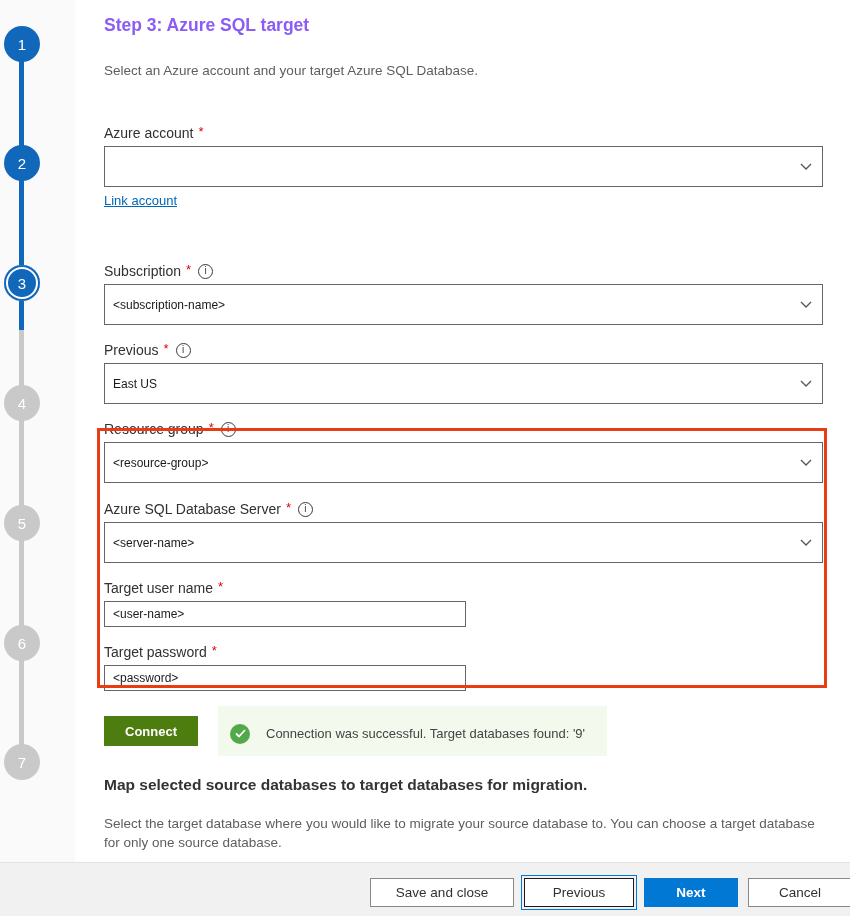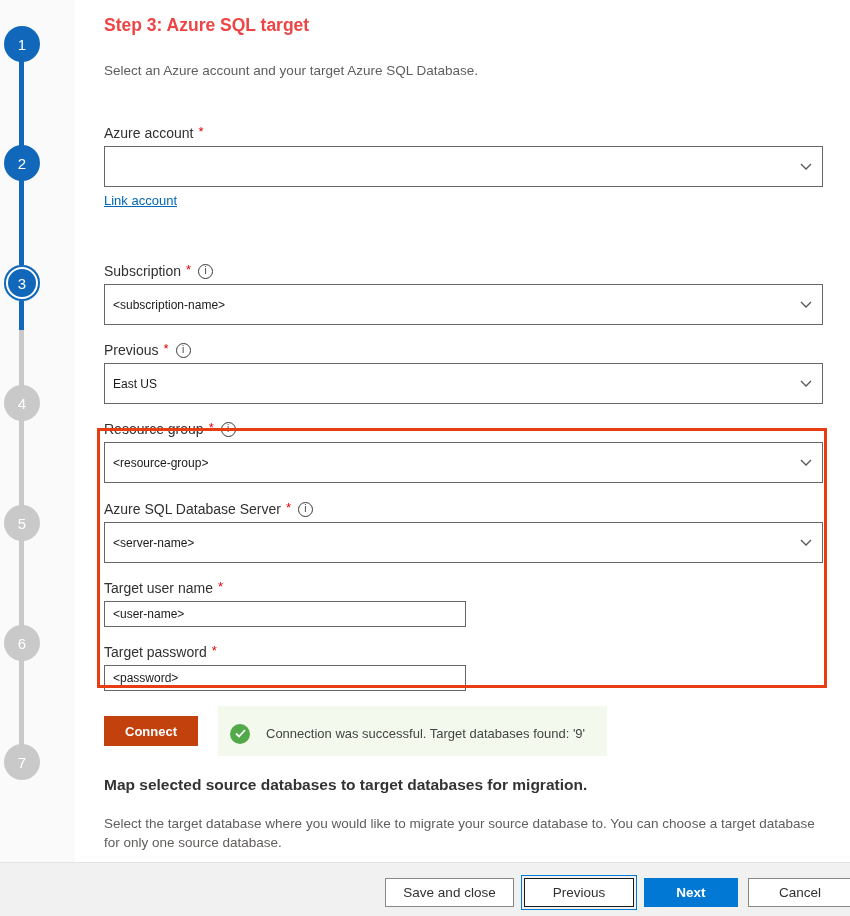--- a/index.html
+++ b/index.html
@@ -19,21 +19,21 @@
     position:absolute; left:4px; width:36px; height:36px; border-radius:50%;
     display:flex; align-items:center; justify-content:center;
     color:#fff; font-size:15px; z-index:2; cursor:default;
   }
   .step.done   { background:#1168bb; }
   .step.active { background:#1168bb; box-shadow: inset 0 0 0 2px #1168bb, inset 0 0 0 4px #ffffff; }
   .step.pending{ background:#c9c9c9; }
 
   
   .main { position:absolute; left:104px; top:0; width:719px; }
-  .title { margin:14px 0 0; font-size:17.5px; line-height:22px; font-weight:700; color:#ef4444; }
+  .title { margin:14px 0 0; font-size:17.5px; line-height:22px; font-weight:700; color:#8b5cf6; }
   .desc  { margin:26px 0 0; font-size:13.5px; line-height:18px; color:#605e5c; }
 
   .field { margin-top:16px; }
   .field.account      { margin-top:44px; }
   .field.subscription { margin-top:53px; }
   .field.server       { margin-top:17px; }
 
   .label-row { display:flex; align-items:center; gap:5px; height:18px; font-size:14px; color:#323130; }
   .req { color:#e50000; font-size:13px; position:relative; top:-2px; }
   .info-icon {
@@ -53,21 +53,21 @@
   .text-input {
     display:block; margin-top:4px; width:362px; height:26px;
     border:1px solid #666666; padding:0 8px; font-size:12px; color:#1a1a1a;
     font-family:inherit; background:#fff;
   }
 
   .link { margin-top:6px; display:inline-block; font-size:13px; color:#0067b8; text-decoration:underline; cursor:pointer; }
 
   .connect-row { margin-top:15px; display:flex; align-items:center; }
   .connect-btn {
-    width:94px; height:30px; border:none; background:#c2410c; color:#fff;
+    width:94px; height:30px; border:none; background:#4d7c0f; color:#fff;
     font-size:13px; font-weight:700; font-family:inherit; cursor:pointer;
   }
   .success {
     margin-left:20px; height:50px; background:#f3f9ec;
     display:flex; align-items:center; gap:16px; padding:5px 22px 0 12px;
   }
   .check {
     width:20px; height:20px; border-radius:50%; background:#52a949;
     display:flex; align-items:center; justify-content:center; flex:0 0 auto;
   }
@@ -95,21 +95,21 @@
   .footer {
     position:absolute; left:0; top:862px; width:850px; height:54px;
     background:#f1f1f1; border-top:1px solid #e3e3e3;
     display:flex; justify-content:flex-end; align-items:flex-start;
     gap:10px; padding-top:15px;
   }
   .fbtn {
     height:29px; background:#fff; border:1px solid #8a8886; color:#323130;
     font-size:13.5px; font-family:inherit; cursor:pointer;
   }
-  .fbtn.save   { width:129px; }
+  .fbtn.save   { width:144px; }
   .fbtn.prev   { width:110px; border-color:#1a1a1a; outline:1px solid #0078d4; outline-offset:2px; }
   .fbtn.next   { width:94px; background:#0078d4; border-color:#0078d4; color:#fff; font-weight:700; }
   .fbtn.cancel { width:104px; margin-right:-2px; }
 </style>
 </head>
 <body>
 
 <div class="stepper">
   <div class="connector">
     <div class="seg-blue"></div>

